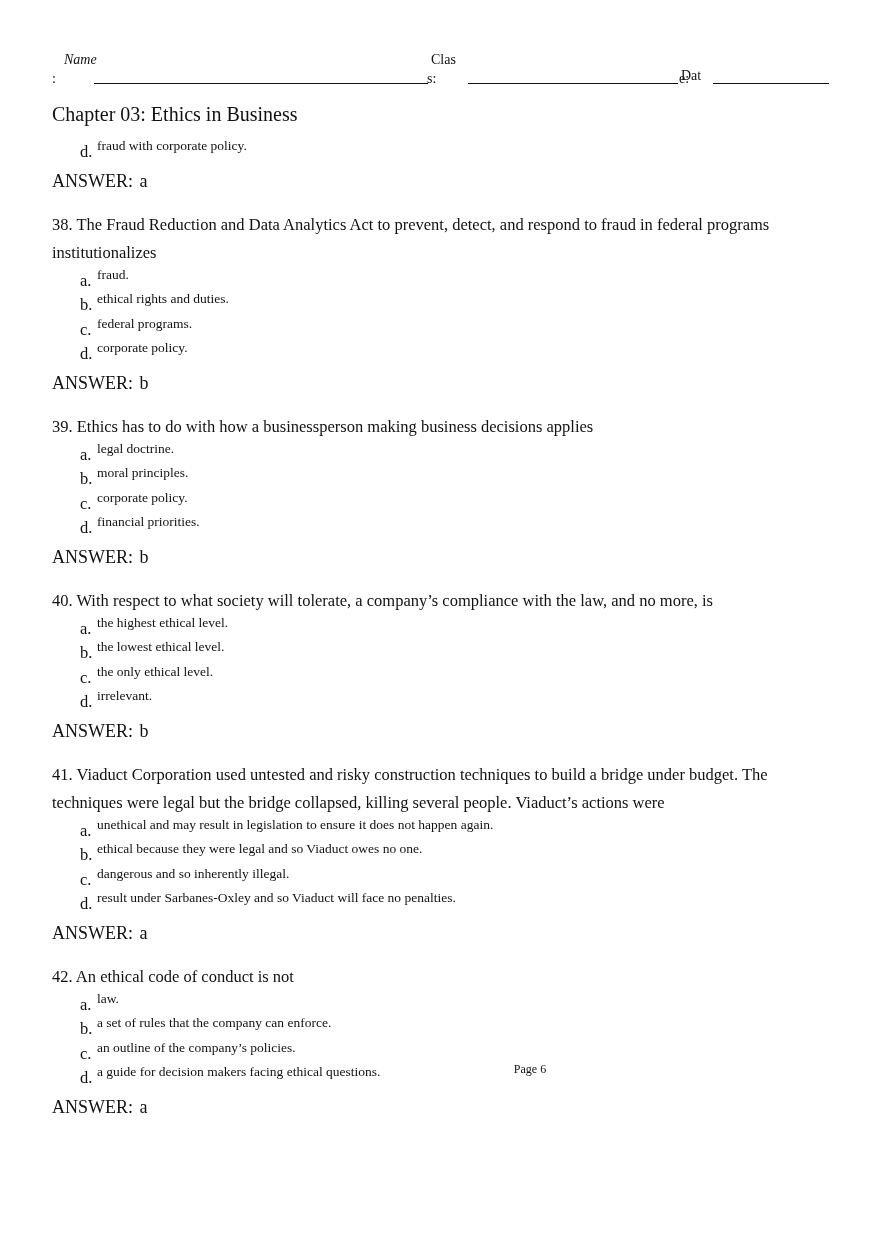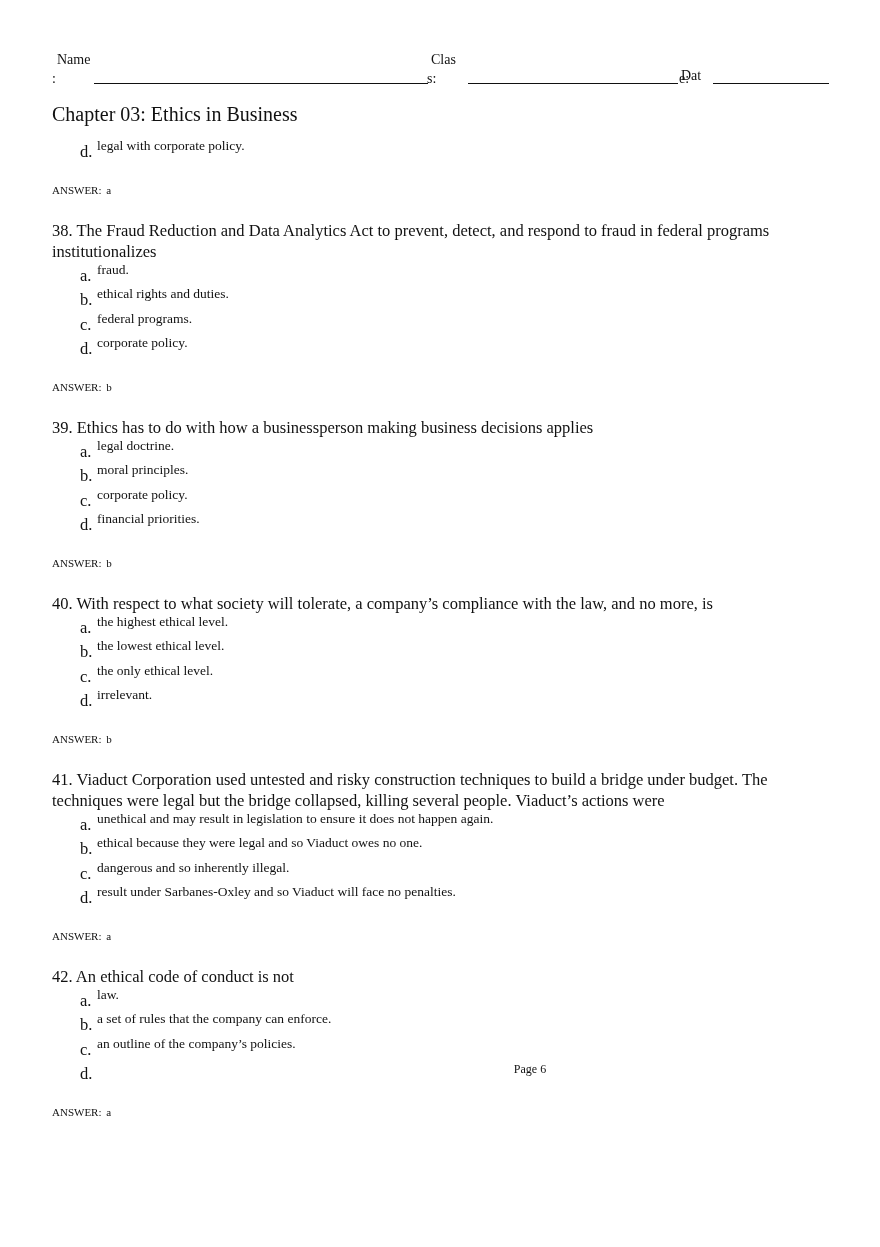--- a/index.html
+++ b/index.html
@@ -5,51 +5,51 @@
   html, body { margin: 0; padding: 0; background: #ffffff; }
   body {
     width: 880px; height: 1247px; position: relative; overflow: hidden;
     font-family: "Liberation Serif", serif; color: #111;
   }
   .hdr { position: absolute; top: 52px; left: 52px; width: 778px; height: 40px; font-size: 14px; }
   .hdr .lbl { position: absolute; line-height: 16px; }
   .hdr .line { position: absolute; top: 31px; border-bottom: 1.2px solid #111; height: 0; }
   .title { position: absolute; top: 102px; left: 52px; font-size: 20px; line-height: 24px; font-family: Liberation Serif, serif; }
   .content { position: absolute; top: 138px; left: 52px; width: 760px; }
-  .q { font-size: 16.5px; line-height: 21px; }
+  .q { font-size: 16.5px; line-height: 28px; }
   .opt { position: relative; height: 24.5px; padding-left: 28px; }
   .opt .letter { position: absolute; left: 28px; top: 4px; font-size: 16.5px; }
   .opt .txt { position: absolute; left: 45px; top: 0; font-size: 13.5px; line-height: 16px; }
-  .ans { font-size: 11px; line-height: 22px; margin-top: 16px; word-spacing: 2px; }
+  .ans { font-size: 18px; line-height: 22px; margin-top: 7px; word-spacing: 2px; }
   .block { margin-bottom: 19px; }
   .page { position: absolute; top: 1062px; left: 0; width: 1060px; text-align: center; font-size: 12px; }
 </style>
 </head>
 <body>
 
 <div class="hdr">
-  <span class="lbl" style="left:5px;top:0;">Name</span>
+  <span class="lbl" style="left:12px;top:0;font-style:italic;">Name</span>
   <span class="lbl" style="left:0;top:19px;">:</span>
   <div class="line" style="left:42px;width:334px;"></div>
   <span class="lbl" style="left:379px;top:0;text-align:center;">Clas</span>
   <span class="lbl" style="left:375px;top:19px;">s:</span>
   <div class="line" style="left:416px;width:210px;"></div>
   <span class="lbl" style="left:629px;top:16px;">Dat</span>
   <span class="lbl" style="left:627px;top:19px;">e:</span>
   <div class="line" style="left:661px;width:116px;"></div>
 </div>
 
 <div class="title">Chapter 03: Ethics in Business</div>
 
 <div class="content">
 
   <div class="block">
     <div class="opt">
       <span class="letter">d.</span>
-      <span class="txt">legal with corporate policy.</span>
+      <span class="txt">fraud with corporate policy.</span>
     </div>
     <div class="ans">ANSWER:  a</div>
   </div>
 
   <div class="block">
     <div class="q">38. The Fraud Reduction and Data Analytics Act to prevent, detect, and respond to fraud in federal programs institutionalizes</div>
     <div class="opt">
         <span class="letter">a.</span>
         <span class="txt">fraud.</span>
       </div>
@@ -140,19 +140,20 @@
     <div class="opt">
         <span class="letter">b.</span>
         <span class="txt">a set of rules that the company can enforce.</span>
       </div>
     <div class="opt">
         <span class="letter">c.</span>
         <span class="txt">an outline of the company’s policies.</span>
       </div>
     <div class="opt">
         <span class="letter">d.</span>
+        <span class="txt">a guide for decision makers facing ethical questions.</span>
       </div>
     <div class="ans">ANSWER:  a</div>
   </div>
 
 </div>
 
 <div class="page">Page 6</div>
 
 </body></html>

